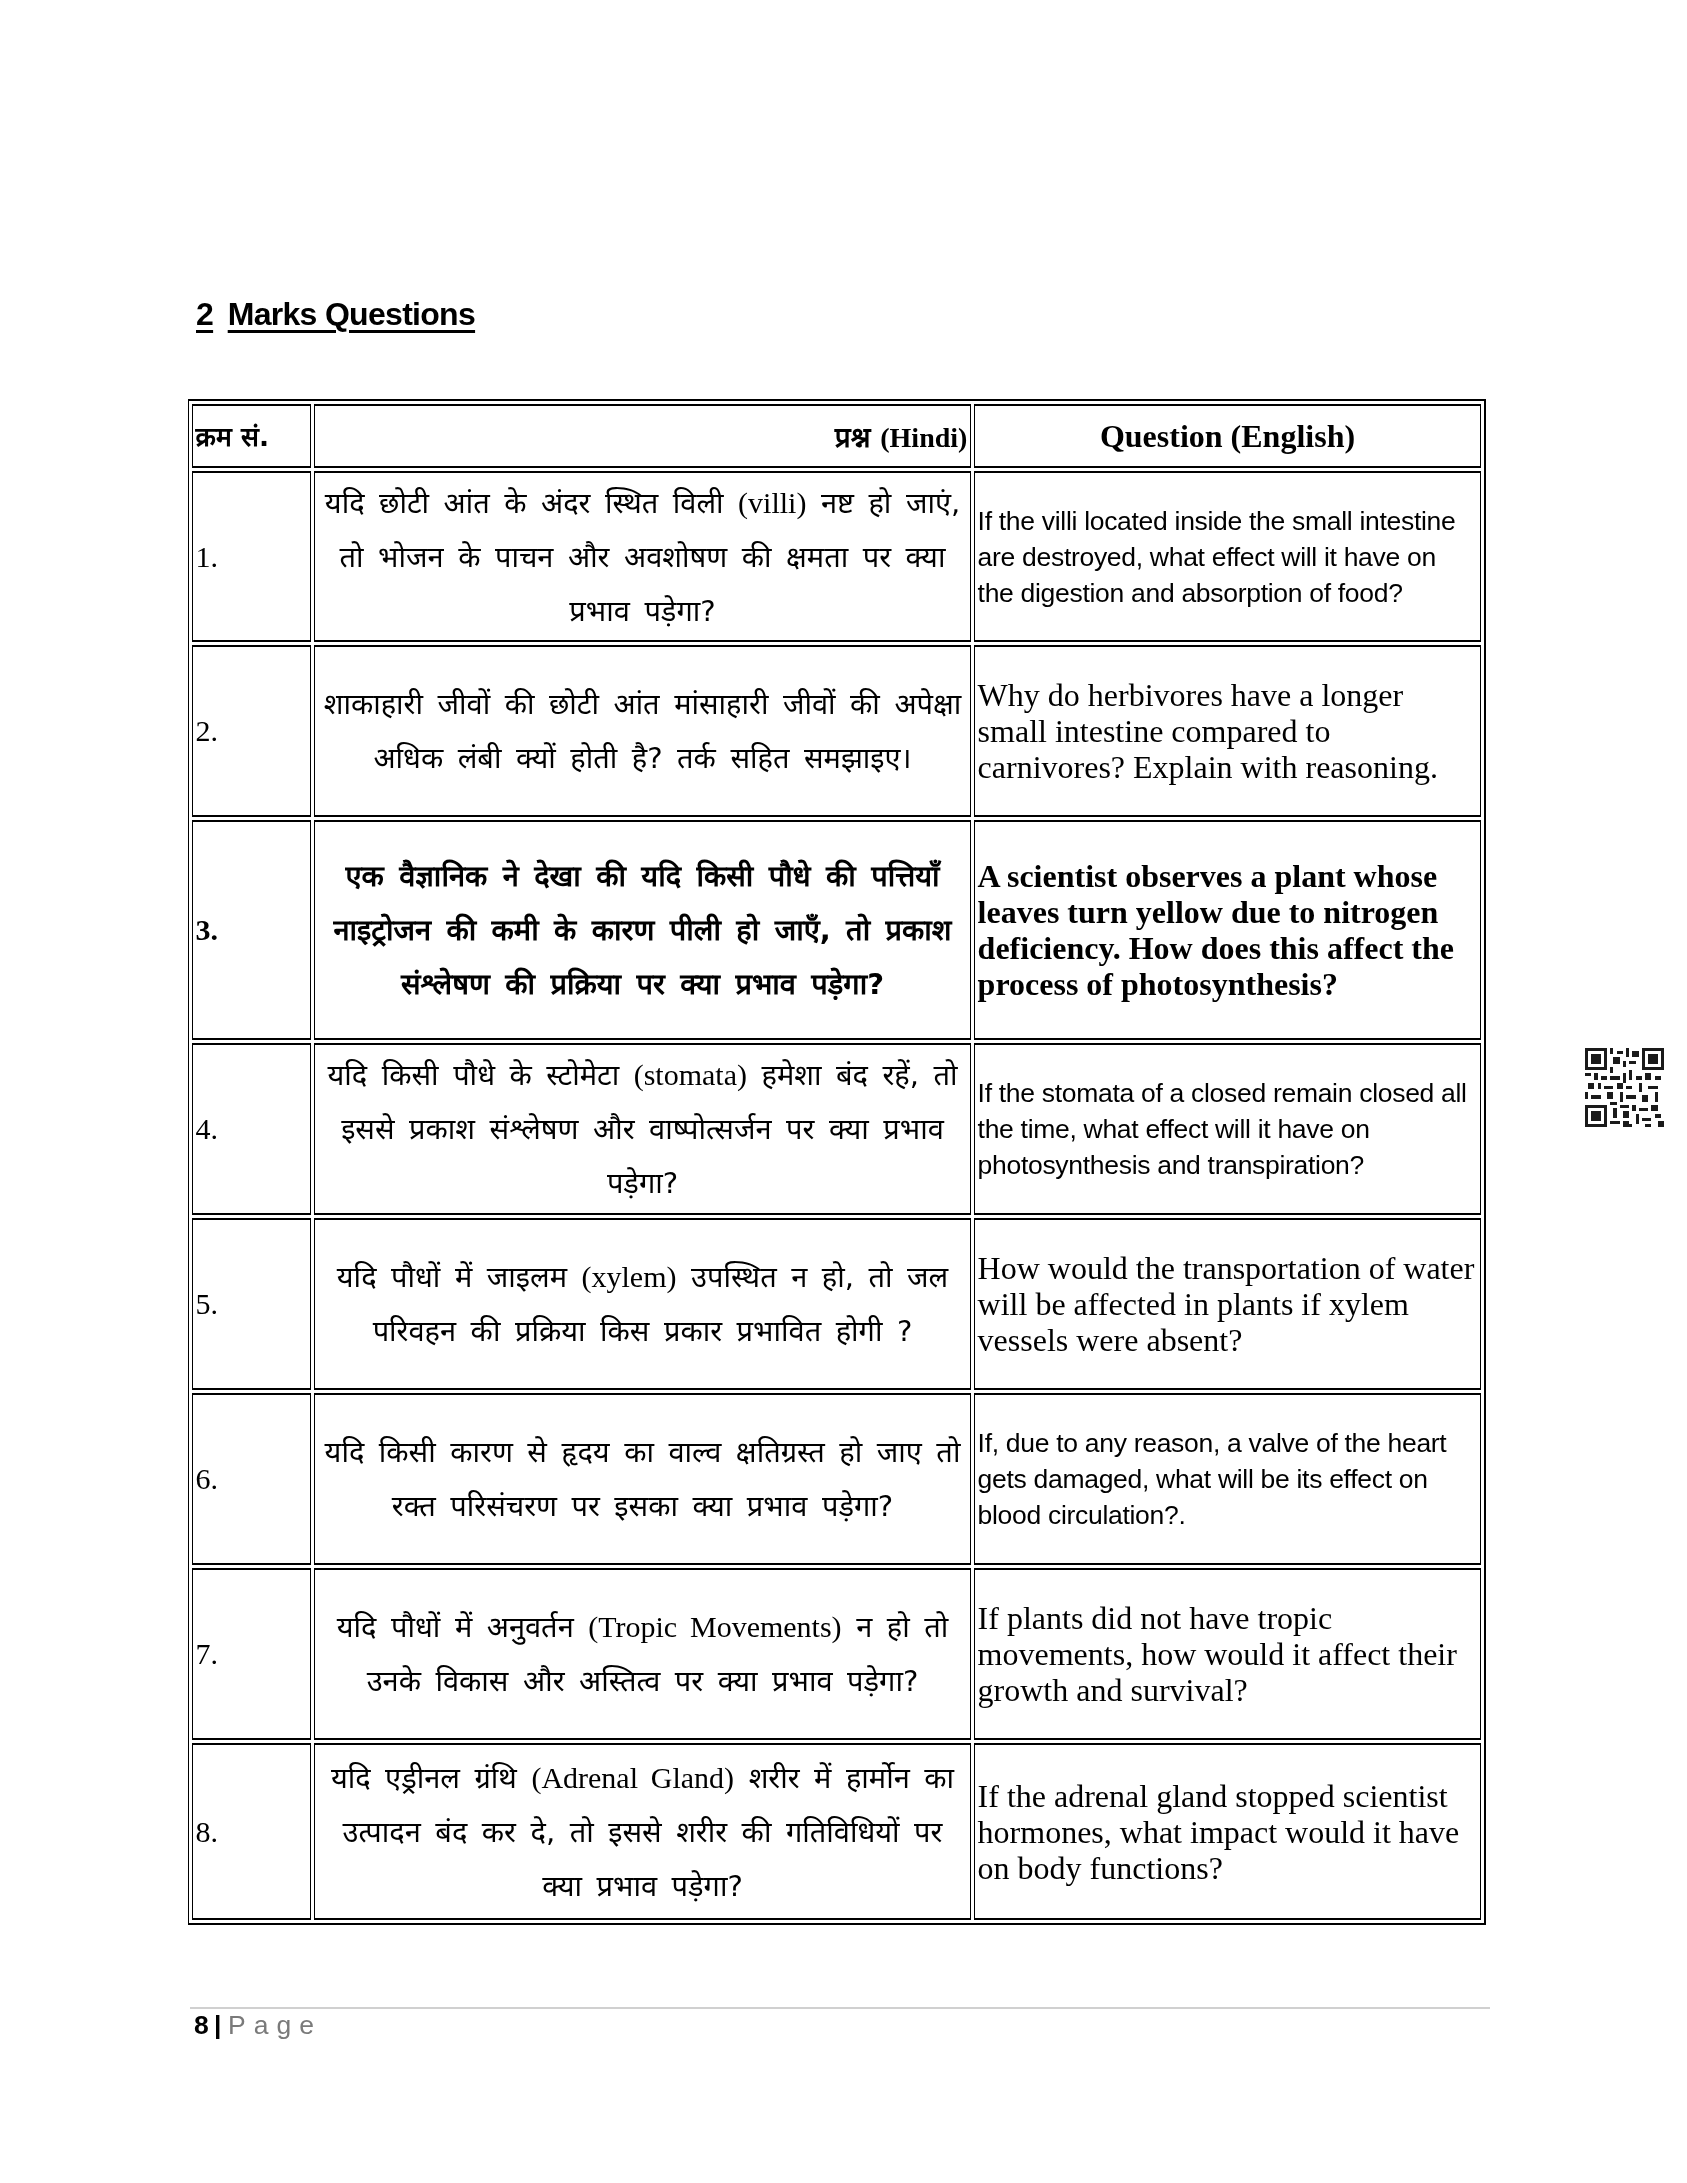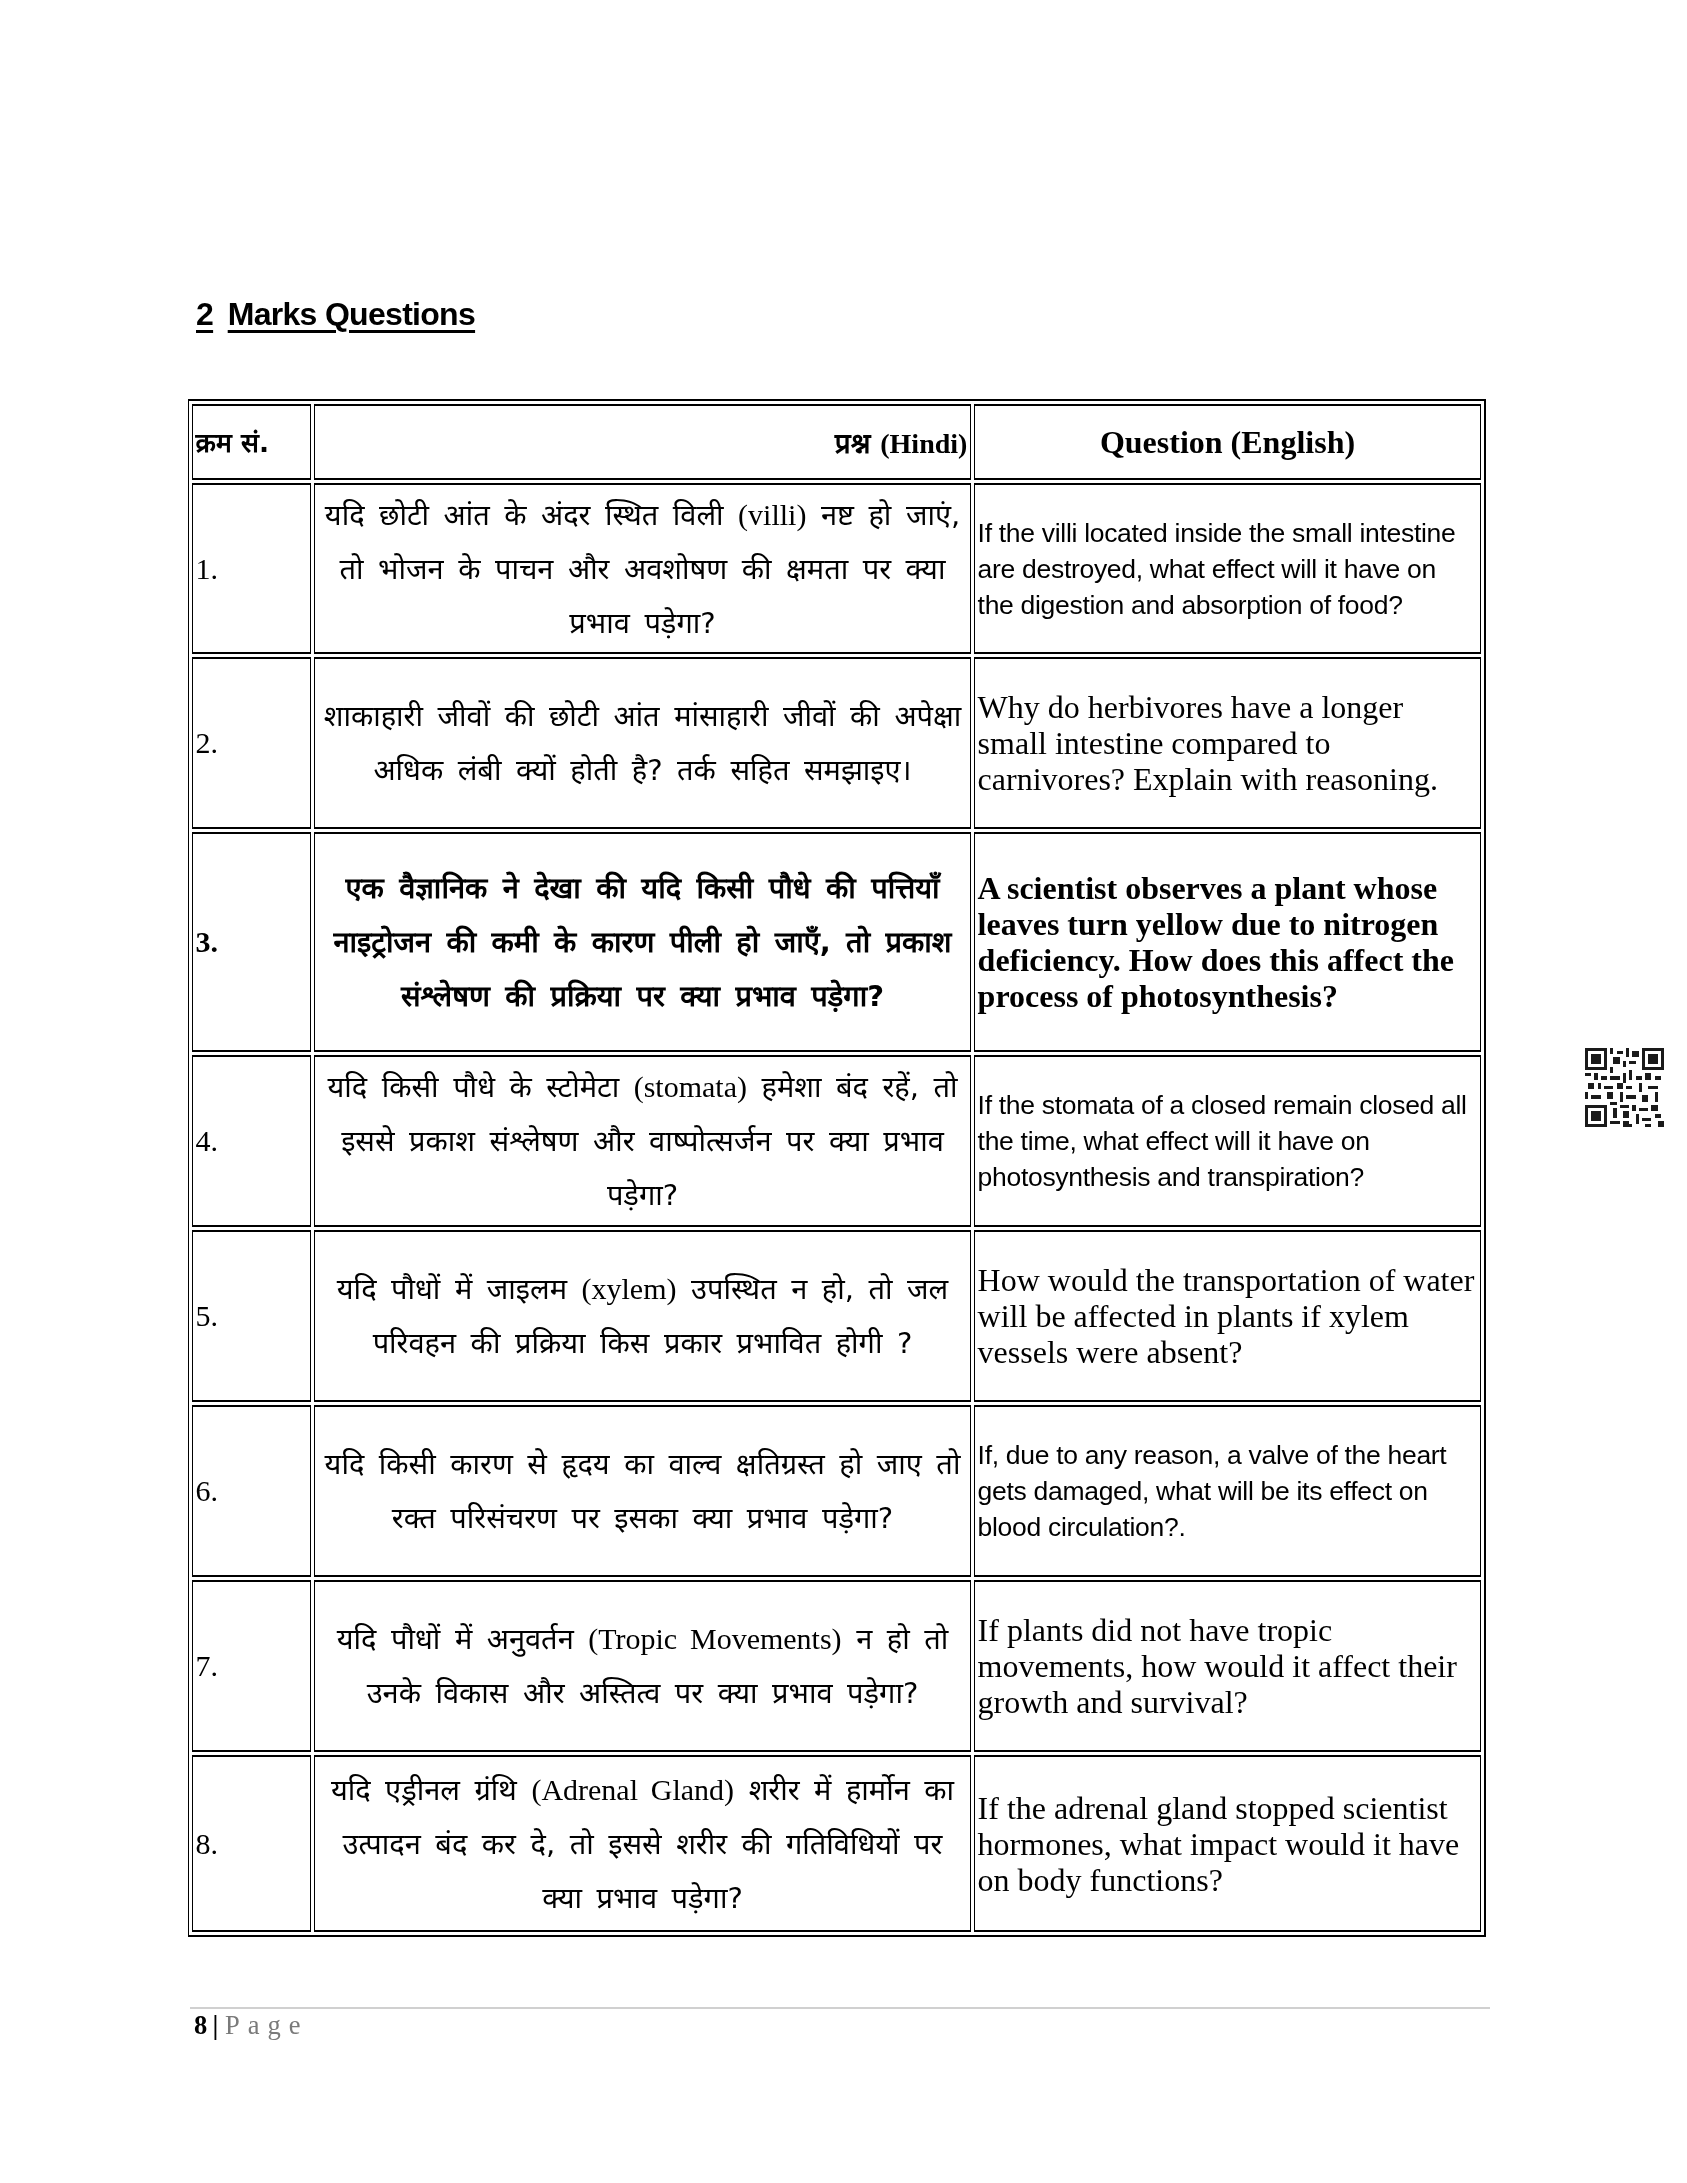--- a/index.html
+++ b/index.html
@@ -23,21 +23,21 @@
   }
   table.qtable td, table.qtable th {
     border: 1.3px solid #000; border-top-width: 2px; border-bottom-width: 2px;
     vertical-align: middle; padding: 0 2.6px; box-sizing: border-box;
   }
   col.c-sn { width: 119px; }
   col.c-hi { width: 657px; }
   col.c-en { width: auto; }
 
   th.h-sn, th.h-hi, th.h-en {
-    height: 76px; font-weight: bold;
+    height: 64px; font-weight: bold;
   }
   th.h-sn { font-family: "DejaVu Sans", sans-serif; font-size: 26.5px; text-align: left; padding-left: 6.6px; }
   th.h-hi { font-family: "DejaVu Sans", sans-serif; font-size: 28px; text-align: right; }
   th.h-hi .en, th.h-en { font-family: "Liberation Serif", serif; }
   th.h-en { font-size: 32px; text-align: center; }
 
   td.sn { font-family: "Liberation Serif", serif; font-size: 30px; padding-left: 4px; }
   td.hi { font-family: "DejaVu Sans", sans-serif; font-size: 29px; line-height: 54px; padding-left: 4px; padding-right: 2.6px; word-spacing: 5.3px; text-align: center; }
   td.hi .latin { font-family: "Liberation Serif", serif; font-size: 30px; }
   td.en { padding-left: 4px; padding-right: 2.6px; }
@@ -55,21 +55,21 @@
 
   .qr {
     position: absolute; left: 1585px; top: 1048px; width: 79px; height: 79px;
   }
 
   .footer-rule {
     position: absolute; left: 190px; top: 2007px; width: 1300px; height: 2px; background: #d0d0d0;
   }
   .footer {
     position: absolute; left: 194px; top: 2010px;
-    font-family: Liberation Serif, serif; font-size: 26.5px;
+    font-family: Liberation Sans, sans-serif; font-size: 26.5px;
   }
   .footer .pnum { font-weight: bold; color: #000; }
   .footer .sep { font-weight: bold; color: #000; margin: 0 6.6px 0 5.3px; }
   .footer .plabel { color: #7a7a7a; letter-spacing: 8px; }
 </style>
 </head>
 <body>
 
 <div class="heading">
   <span class="num">2</span><span>Marks Questions</span>

